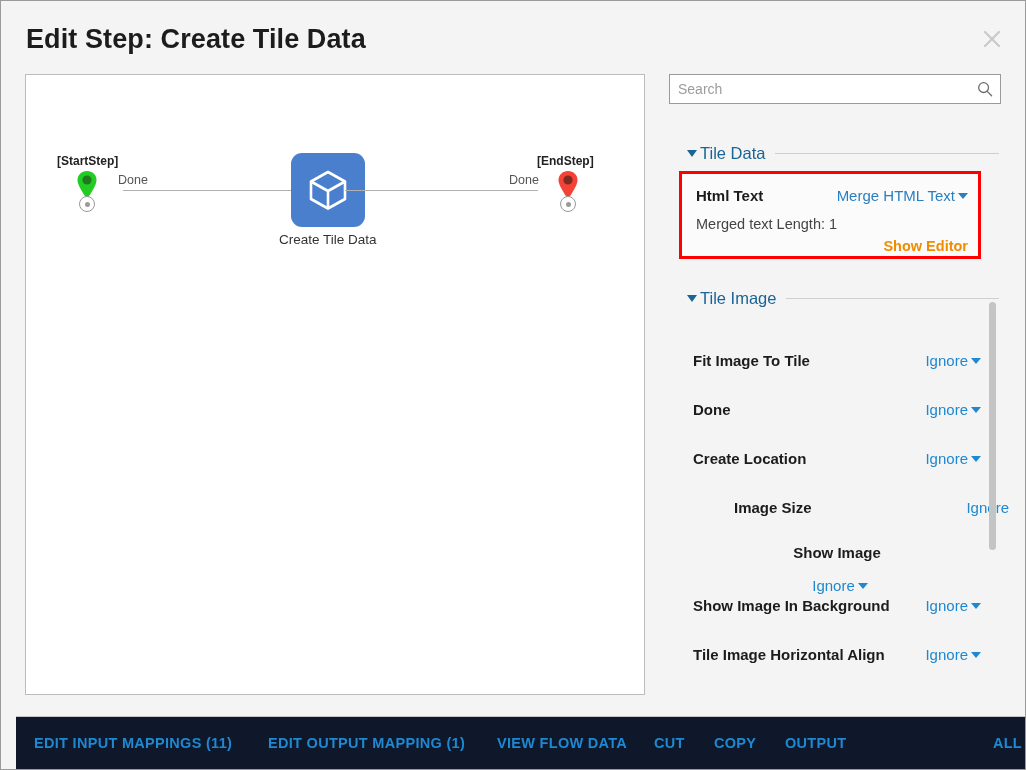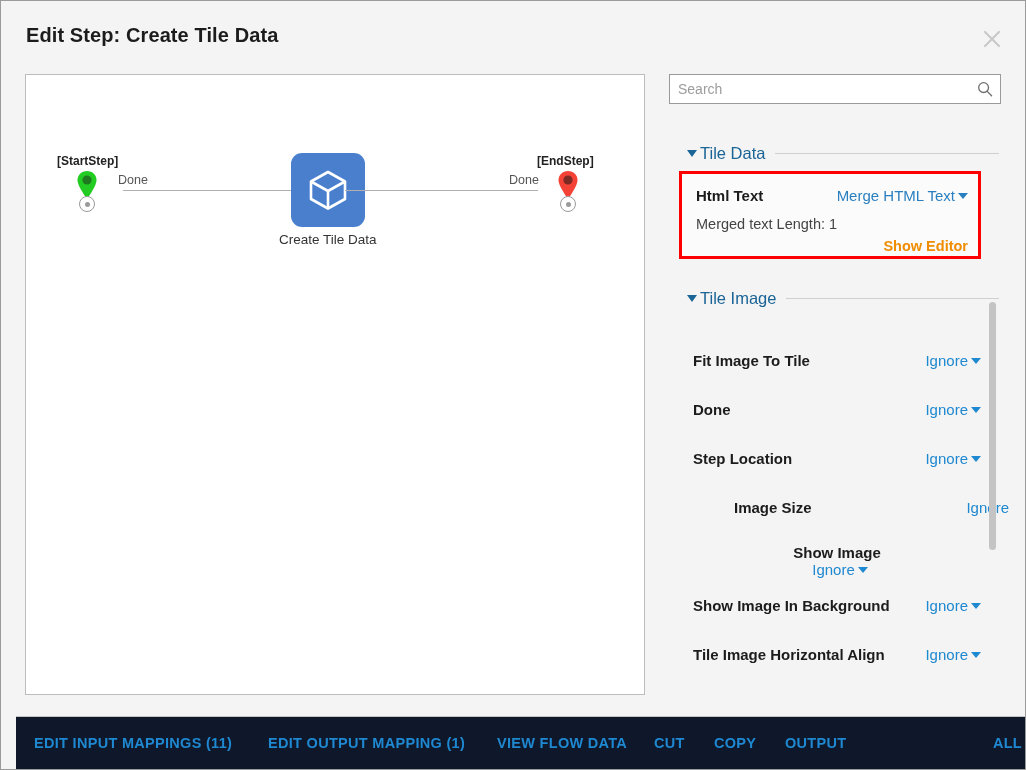--- a/index.html
+++ b/index.html
@@ -27,21 +27,21 @@
     position: absolute;
     left: 0; top: 0;
     width: 100%;
     height: 72px;
     background: #f4f4f4;
   }
   .title-text {
     position: absolute;
     left: 25px;
     top: 23px;
-    font-size: 20px;
+    font-size: 27px;
     font-weight: bold;
     color: #1c1c1c;
     letter-spacing: 0.1px;
   }
   .close-btn {
     position: absolute;
     right: 16px;
     top: 21px;
     width: 34px;
     height: 34px;
@@ -270,20 +270,21 @@
     overflow: hidden;
   }
   .prop-item {
     position: absolute;
     left: 32px;
     width: 288px;
     height: 24px;
     display: flex;
     align-items: center;
     justify-content: space-between;
+    gap: 16px;
   }
   .prop-item-label {
     font-size: 15px;
     font-weight: bold;
     color: #1c1c1c;
     white-space: nowrap;
   }
   .prop-item-value {
     font-size: 15px;
     color: #1e88d0;
@@ -428,21 +429,21 @@
     <div class="prop-list">
       <div class="prop-item" style="top:8px;">
         <span class="prop-item-label">Fit Image To Tile</span>
         <span class="prop-item-value"><span>Ignore</span><span class="caret-inline"></span></span>
       </div>
       <div class="prop-item" style="top:57px;">
         <span class="prop-item-label">Done</span>
         <span class="prop-item-value"><span>Ignore</span><span class="caret-inline"></span></span>
       </div>
       <div class="prop-item" style="top:106px;">
-        <span class="prop-item-label">Step Location</span>
+        <span class="prop-item-label">Create Location</span>
         <span class="prop-item-value"><span>Ignore</span><span class="caret-inline"></span></span>
       </div>
       <div class="prop-item" style="top:155px;margin-left:41px;">
         <span class="prop-item-label">Image Size</span>
         <span class="prop-item-value"><span>Ignore</span><span class="caret-inline"></span></span>
       </div>
       <div class="prop-item" style="top:204px;flex-direction:column;">
         <span class="prop-item-label">Show Image</span>
         <span class="prop-item-value"><span>Ignore</span><span class="caret-inline"></span></span>
       </div>

